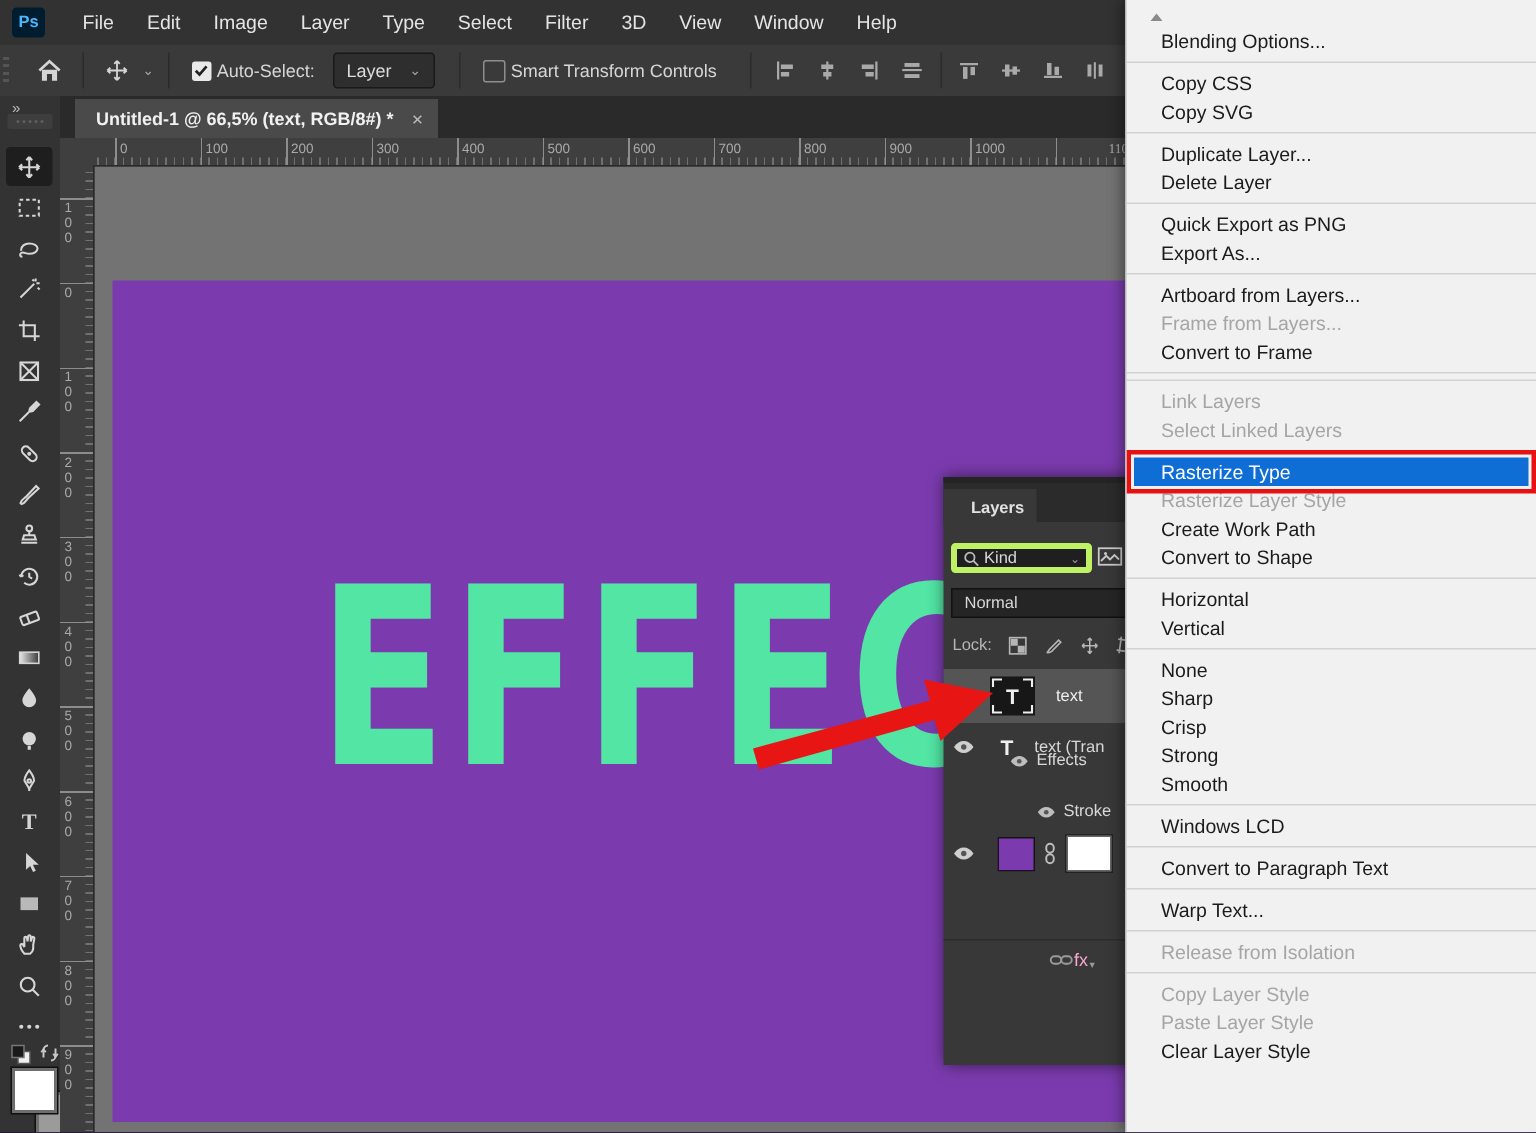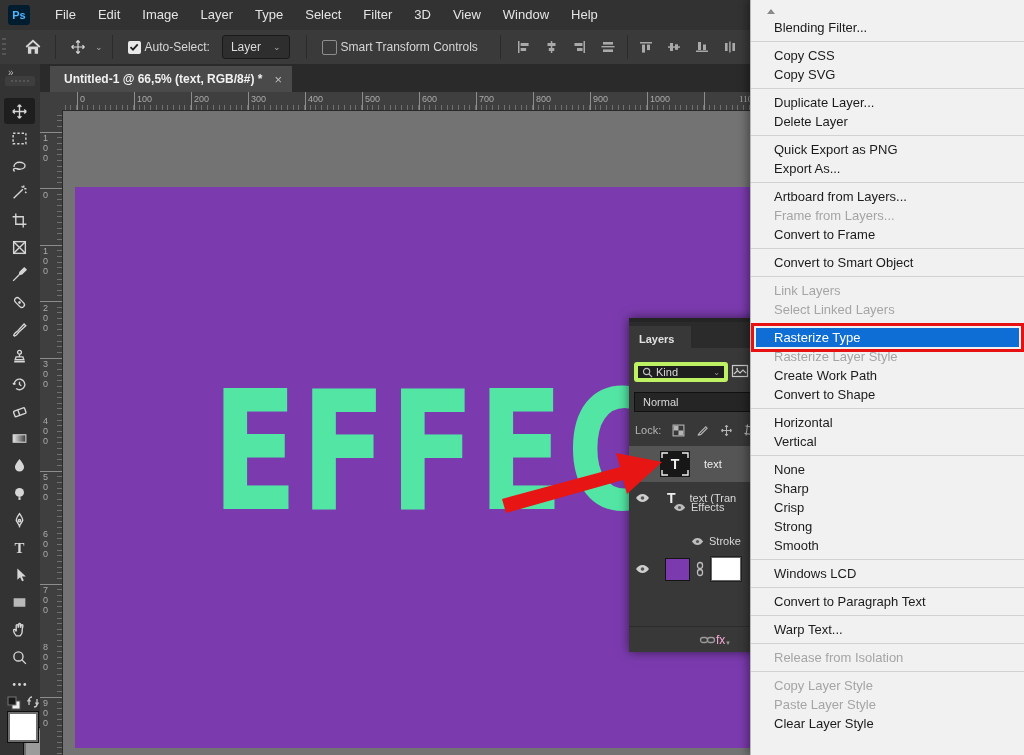--- a/index.html
+++ b/index.html
@@ -53,22 +53,22 @@
      background-image:repeating-linear-gradient(to bottom,transparent 0 55.5px,#8d8d8d 55.5px 56.5px),
                       repeating-linear-gradient(to bottom,transparent 0 4.65px,#707070 4.65px 5.65px);
      background-size:100% 100%,5px 100%;background-position:0 -33.5px,17px 0;background-repeat:no-repeat;}
   .ruler-v span{position:absolute;left:3px;width:8px;font-size:9px;line-height:10px;color:#aaaaaa;word-break:break-all;}
   
   .canvas-area{position:absolute;left:62px;top:110px;width:962px;height:645px;background:#737373;overflow:hidden;z-index:1;}
   .canvas{position:absolute;left:13px;top:77px;width:905px;height:561px;}
   .canvas-text{position:absolute;left:137px;top:183px;line-height:1;font-weight:800;font-size:165px;
                letter-spacing:4px;transform:scaleX(.76);transform-origin:0 0;font-family:"DejaVu Sans",sans-serif;}
   
-  .layers-panel{position:absolute;left:629px;top:318px;width:164px;height:334px;background:#383838;z-index:5;
-                box-shadow:0 0 10px rgba(0,0,0,.55);font-size:11px;color:#d8d8d8;}
+  .layers-panel{position:absolute;left:629px;top:318px;width:164px;height:392px;background:#383838;z-index:5;
+                box-shadow:0 0 10px rgba(0,0,0,.55);font-size:11px;color:#d8d8d8;text-align:center;}
   .lp-header{position:absolute;left:0;top:0;width:100%;height:30px;background:#2b2b2b;border-top:4px solid #242424;box-sizing:border-box;}
   .lp-tab{position:absolute;left:0;top:4px;width:62px;height:26px;background:#383838;line-height:26px;
           padding-left:10px;font-weight:bold;color:#e2e2e2;box-sizing:border-box;}
   .lp-search{position:absolute;left:5px;top:44px;width:94px;height:20px;background:#1f1f1f;border:4px solid #bef264;
              border-radius:3px;display:flex;align-items:center;box-sizing:border-box;}
   .lp-search .q{margin:0 3px 0 4px;display:flex;}
   .lp-search .chev{margin-left:auto;margin-right:4px;color:#999;font-size:8px;}
   .lp-img-icon{position:absolute;left:102px;top:45px;}
   .lp-blend{position:absolute;left:5px;top:74px;width:153px;height:20px;background:#252525;border:1px solid #111;
             display:flex;align-items:center;padding-left:8px;box-sizing:border-box;}
@@ -534,36 +534,35 @@
   </aside>
 
   <svg class="annot-arrow" width="185" height="85" viewBox="0 0 185 85">
     <polygon points="7,54 125,22 121,8 167,17 132,49 128,35 11,68" fill="#e81515"></polygon>
   </svg>
 
   <nav class="context-menu" id="context-menu">
     <div class="cm-arrow">
         <i></i>
       </div>
-  <div class="cm-item">Blending Filter...</div>
+  <div class="cm-item">Blending Options...</div>
       <div class="cm-sep"></div>
       <div class="cm-item">Copy CSS</div>
       <div class="cm-item">Copy SVG</div>
       <div class="cm-sep"></div>
       <div class="cm-item">Duplicate Layer...</div>
       <div class="cm-item">Delete Layer</div>
       <div class="cm-sep"></div>
       <div class="cm-item">Quick Export as PNG</div>
       <div class="cm-item">Export As...</div>
       <div class="cm-sep"></div>
       <div class="cm-item">Artboard from Layers...</div>
       <div class="cm-item disabled">Frame from Layers...</div>
       <div class="cm-item">Convert to Frame</div>
       <div class="cm-sep"></div>
-      <div class="cm-item">Convert to Smart Object</div>
       <div class="cm-sep"></div>
       <div class="cm-item disabled">Link Layers</div>
       <div class="cm-item disabled">Select Linked Layers</div>
       <div class="cm-sep"></div>
       <div class="cm-item hl" style="background: rgb(14, 110, 214); outline-color: rgb(232, 17, 17);">Rasterize Type</div>
       <div class="cm-item disabled">Rasterize Layer Style</div>
       <div class="cm-item">Create Work Path</div>
       <div class="cm-item">Convert to Shape</div>
       <div class="cm-sep"></div>
       <div class="cm-item">Horizontal</div>

